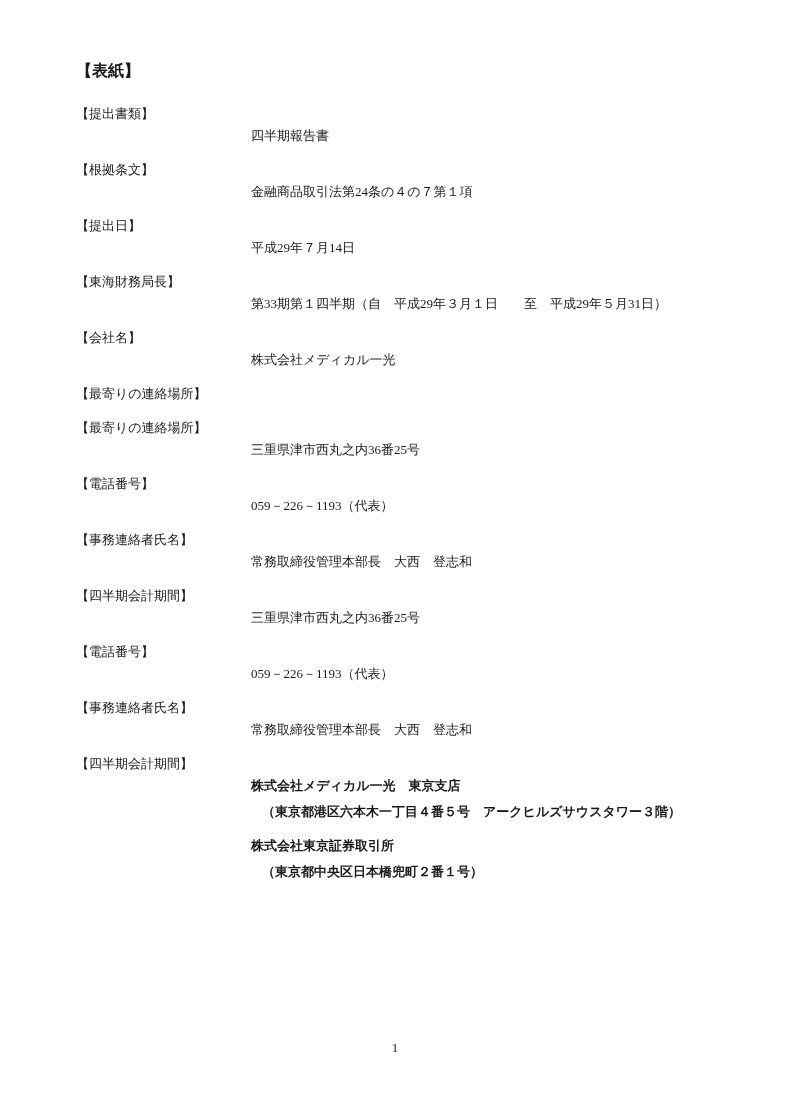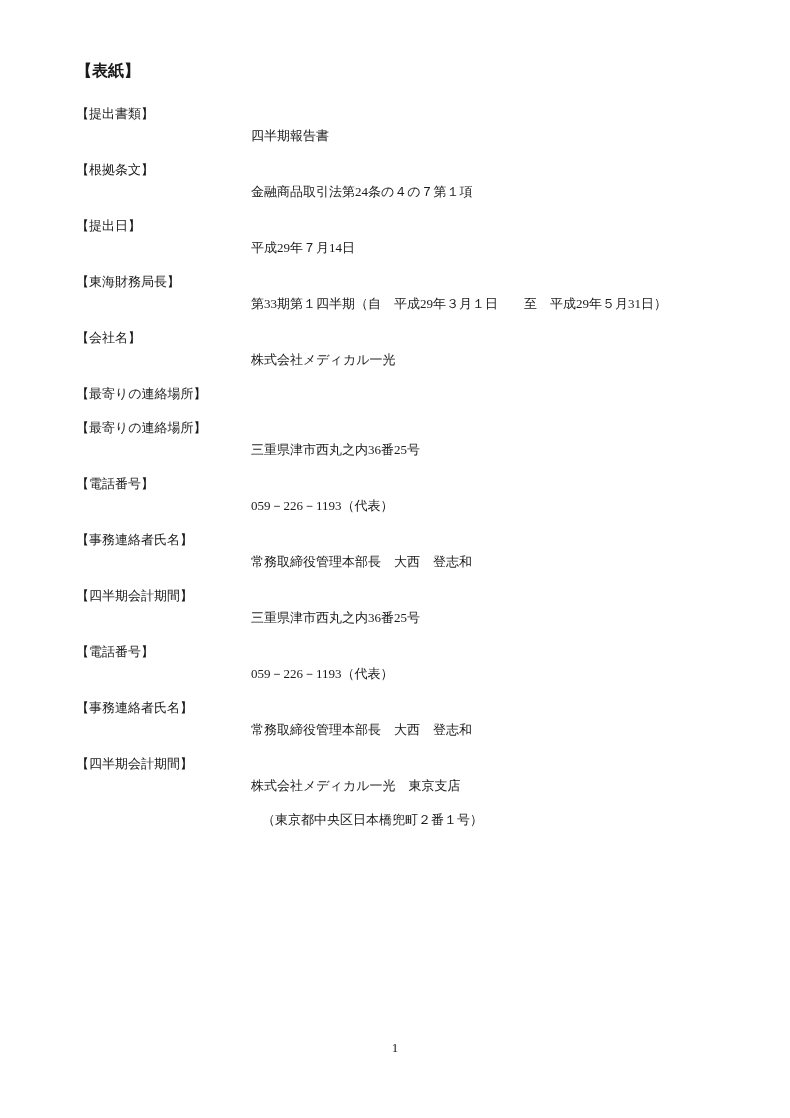--- a/index.html
+++ b/index.html
@@ -44,20 +44,21 @@
     flex: 1;
     margin-top: 22px;
   }
   .value.mono {
     font-family: "Liberation Mono", "DejaVu Sans Mono", monospace;
     font-size: 12.5px;
   }
   .place-line {
     line-height: 19px;
     margin-bottom: 7px;
+    font-weight: bold;
   }
   .place-address {
     padding-left: 11px;
   }
   .block-gap {
     height: 8px;
   }
   .footer {
     position: absolute;
     top: 1038px;
@@ -134,21 +135,23 @@
 
     <div class="row">
       <div class="label">【事務連絡者氏名】</div>
       <div class="value">常務取締役管理本部長　大西　登志和</div>
     </div>
 
     <div class="row">
       <div class="label">【四半期会計期間】</div>
       <div class="value">
         <div class="place-line">株式会社メディカル一光　東京支店</div>
+        <div class="place-line place-address">（東京都港区六本木一丁目４番５号　アークヒルズサウスタワー３階）</div>
         <div class="block-gap"></div>
+        <div class="place-line">株式会社東京証券取引所</div>
         <div class="place-line place-address">（東京都中央区日本橋兜町２番１号）</div>
       </div>
     </div>
 
   </div>
 
   <div class="footer">1</div>
 </div>
 
 </body></html>

